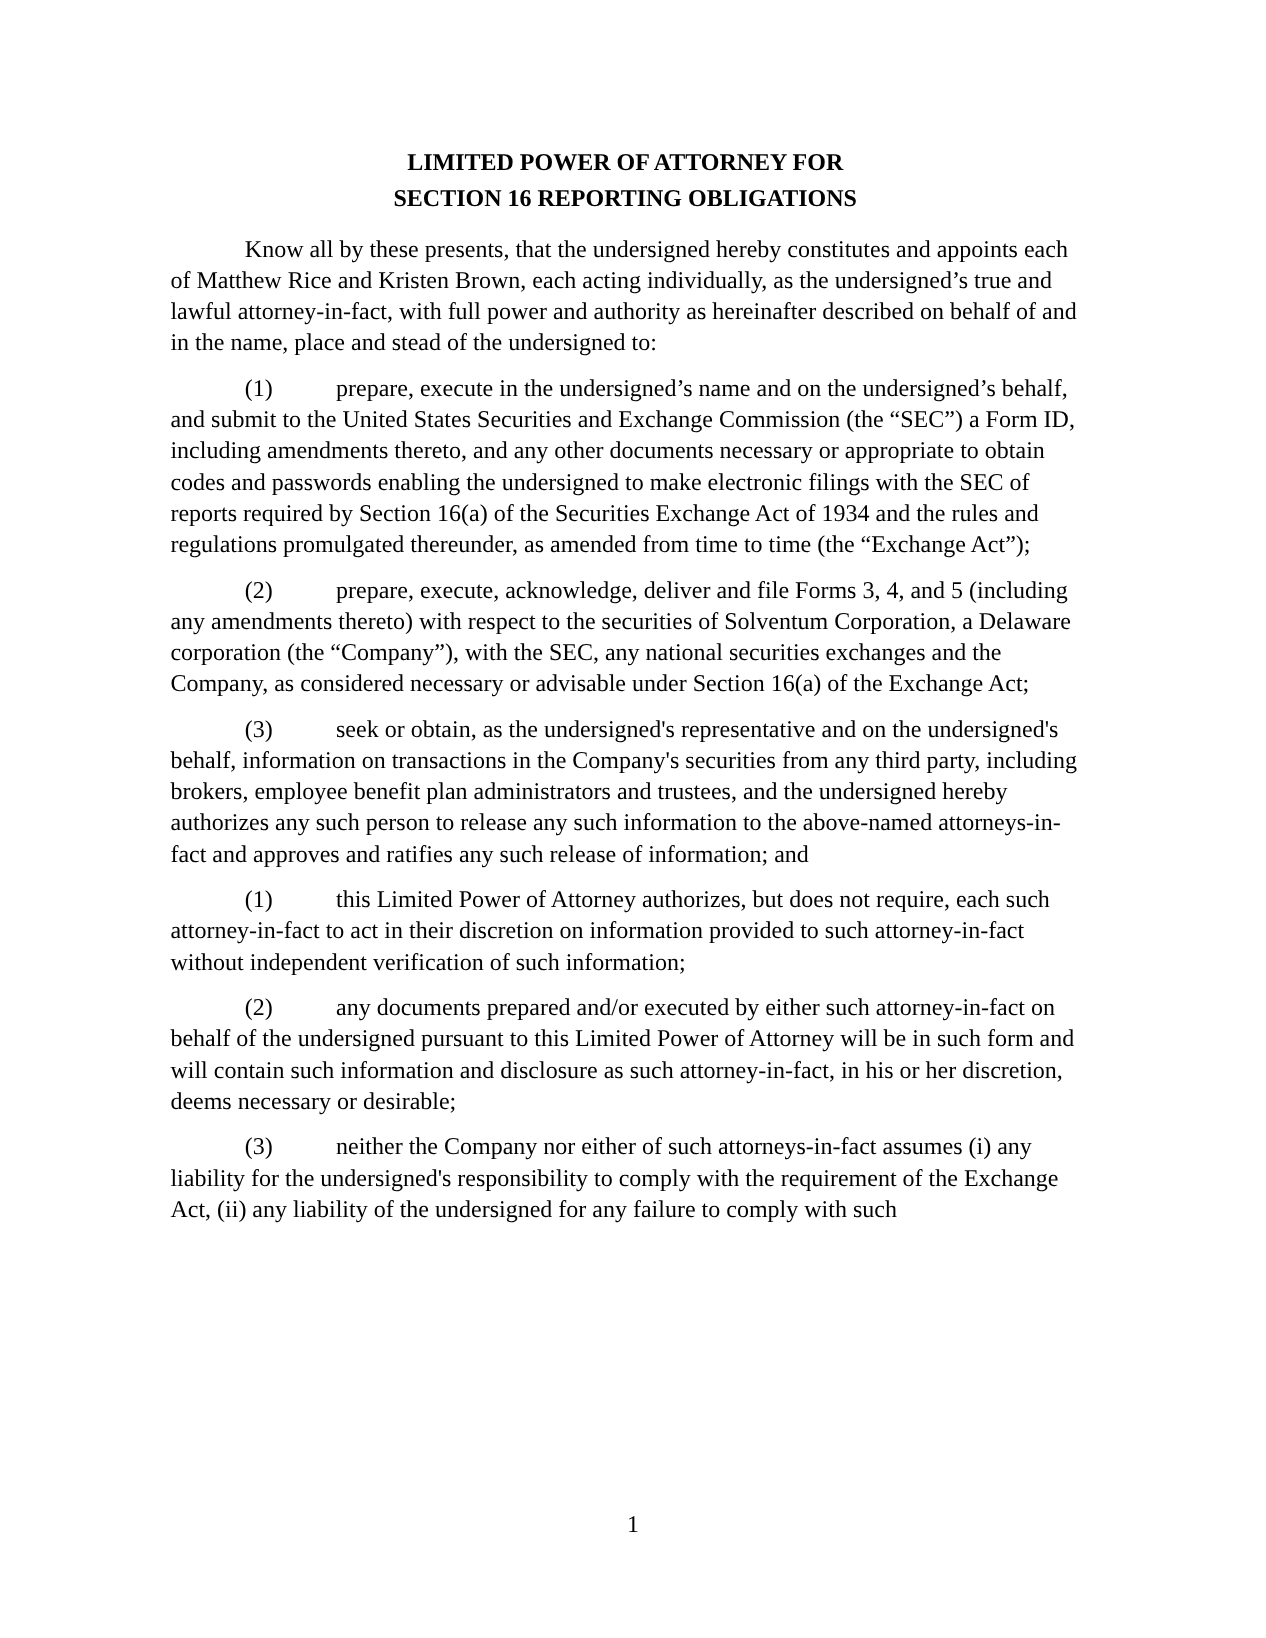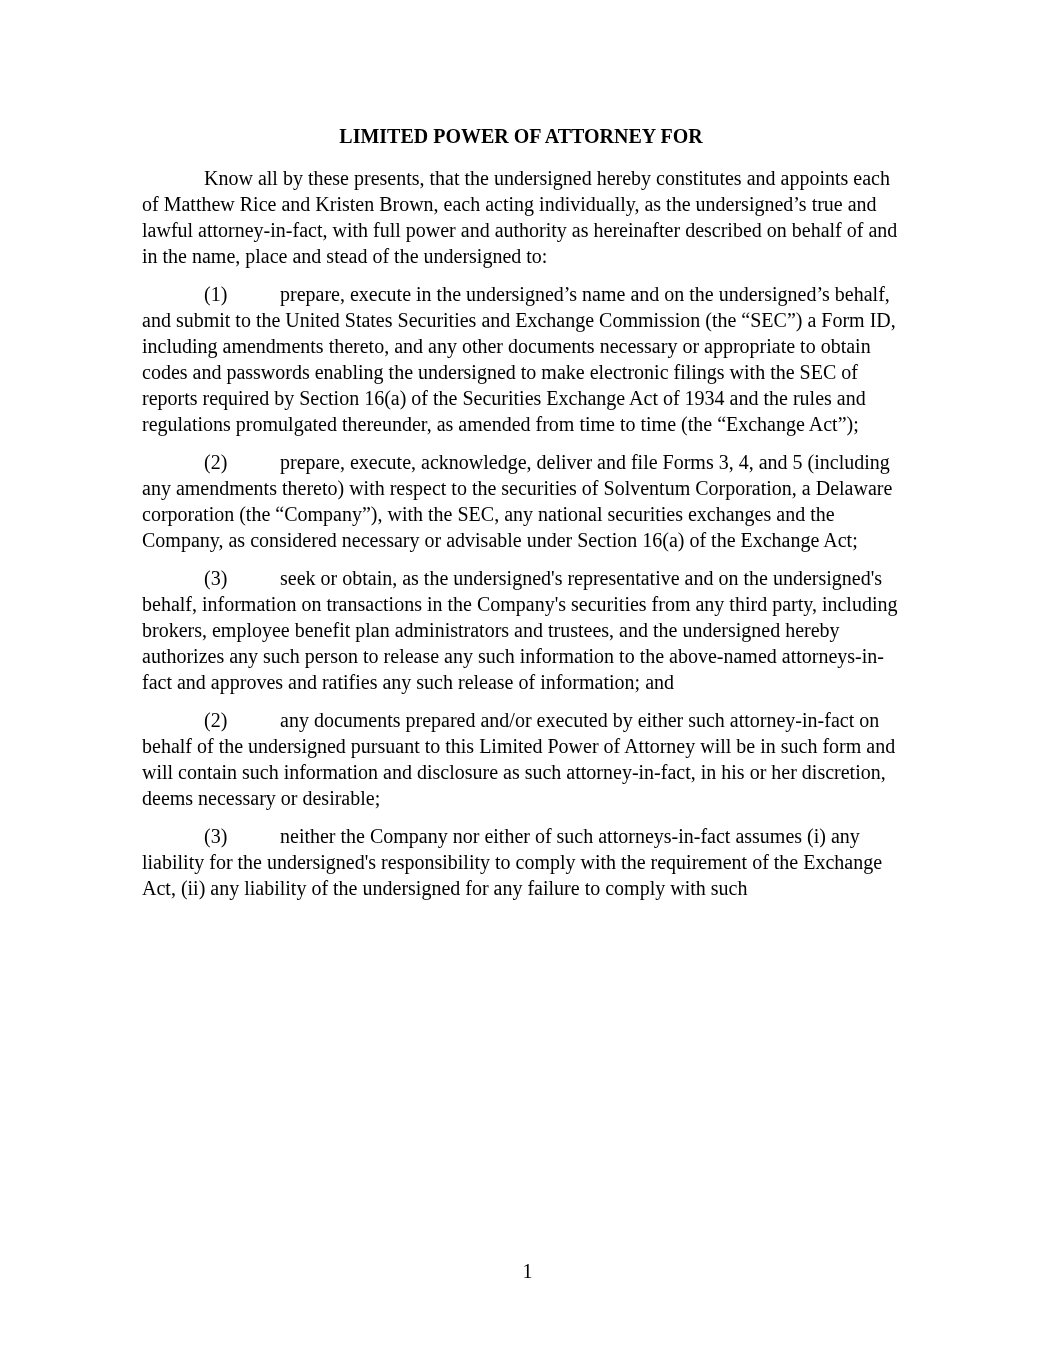--- a/index.html
+++ b/index.html
@@ -58,32 +58,34 @@
   }
 </style>
 </head>
 <body>
 
 <div class="page">
   <div class="content">
 
     <h1 class="title">
       <span class="title-line">LIMITED POWER OF ATTORNEY FOR</span>
+      <span class="title-line">SECTION 16 REPORTING OBLIGATIONS</span>
     </h1>
 
     <p class="para">Know all by these presents, that the undersigned hereby constitutes and appoints each of Matthew Rice and Kristen Brown, each acting individually, as the undersigned’s true and lawful attorney-in-fact, with full power and authority as hereinafter described on behalf of and in the name, place and stead of the undersigned to:</p>
 
     <p class="para"><span class="num">(1)</span><span>prepare, execute in the undersigned’s name and on the undersigned’s behalf, and submit to the United States Securities and Exchange Commission (the “SEC”) a Form ID, including amendments thereto, and any other documents necessary or appropriate to obtain codes and passwords enabling the undersigned to make electronic filings with the SEC of reports required by Section 16(a) of the Securities Exchange Act of 1934 and the rules and regulations promulgated thereunder, as amended from time to time (the “Exchange Act”);</span></p>
 
     <p class="para"><span class="num">(2)</span><span>prepare, execute, acknowledge, deliver and file Forms 3, 4, and 5 (including any amendments thereto) with respect to the securities of Solventum Corporation, a Delaware corporation (the “Company”), with the SEC, any national securities exchanges and the Company, as considered necessary or advisable under Section 16(a) of the Exchange Act;</span></p>
 
     <p class="para"><span class="num">(3)</span><span>seek or obtain, as the undersigned's representative and on the undersigned's behalf, information on transactions in the Company's securities from any third party, including brokers, employee benefit plan administrators and trustees, and the undersigned hereby authorizes any such person to release any such information to the above-named attorneys-in-fact and approves and ratifies any such release of information; and</span></p>
 
 
 
+    <p class="para"><span class="num">(1)</span><span>this Limited Power of Attorney authorizes, but does not require, each such attorney-in-fact to act in their discretion on information provided to such attorney-in-fact without independent verification of such information;</span></p>
 
     <p class="para"><span class="num">(2)</span><span>any documents prepared and/or executed by either such attorney-in-fact on behalf of the undersigned pursuant to this Limited Power of Attorney will be in such form and will contain such information and disclosure as such attorney-in-fact, in his or her discretion, deems necessary or desirable;</span></p>
 
     <p class="para"><span class="num">(3)</span><span>neither the Company nor either of such attorneys-in-fact assumes (i) any liability for the undersigned's responsibility to comply with the requirement of the Exchange Act, (ii) any liability of the undersigned for any failure to comply with such</span></p>
 
   </div>
 
   <div class="pagenum">1</div>
 </div>
 

